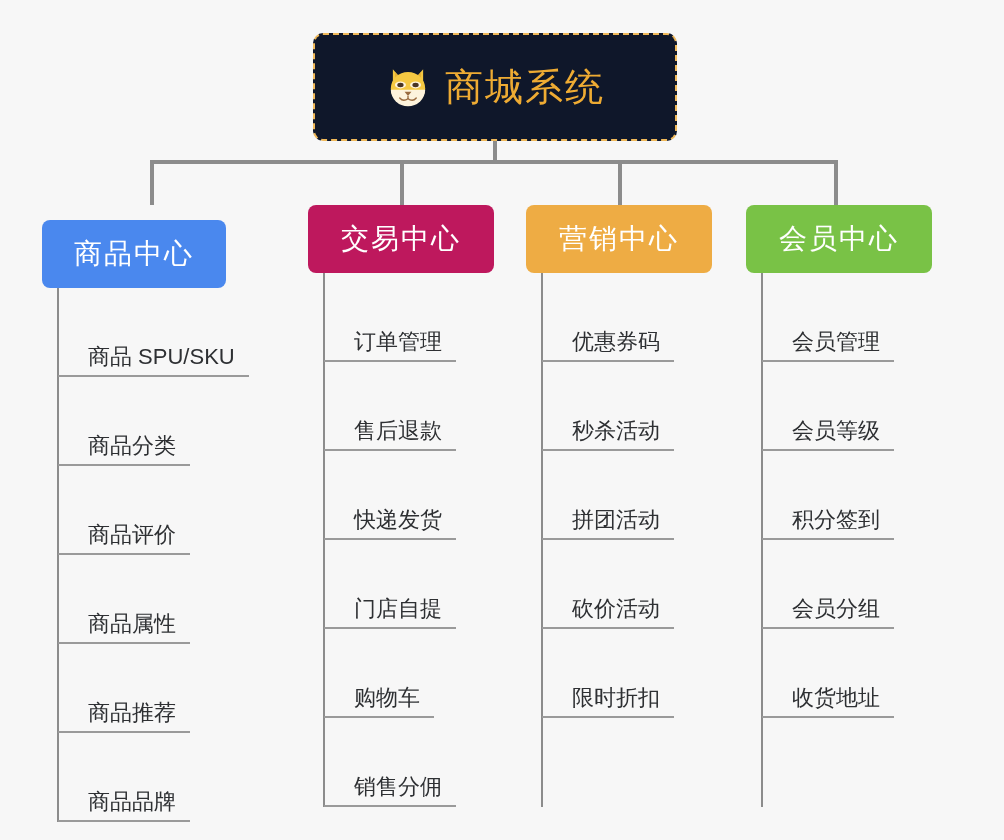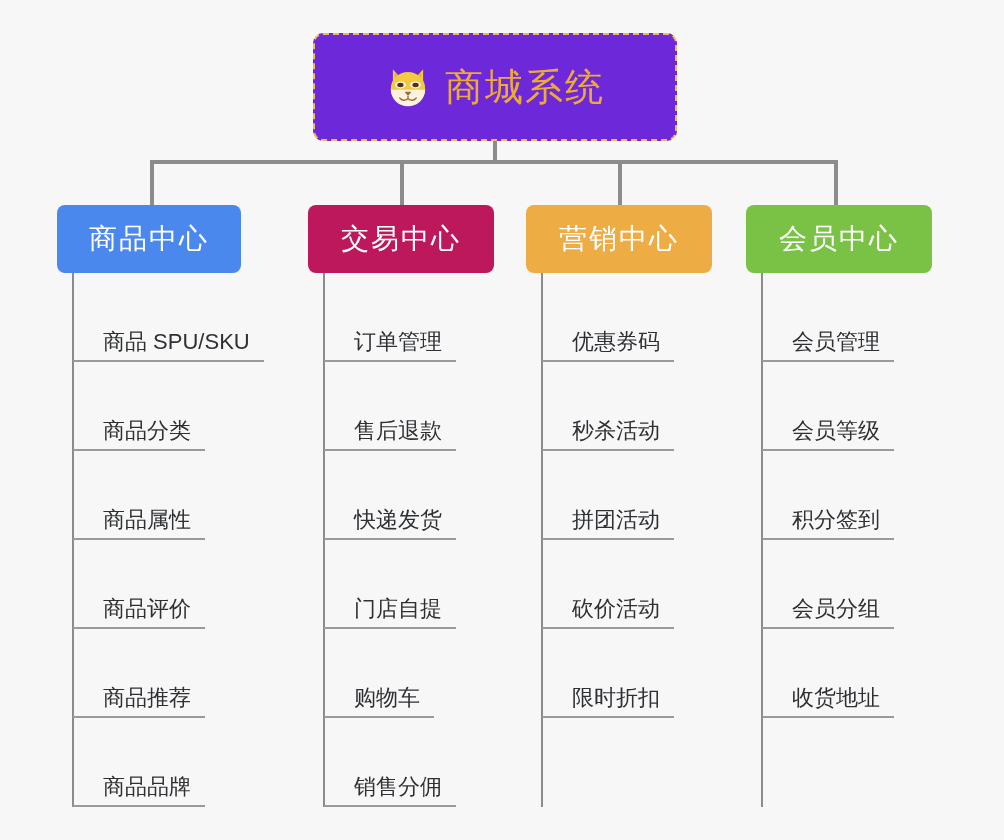--- a/index.html
+++ b/index.html
@@ -25,21 +25,21 @@
   }
 
   
   .root-node {
     position: absolute;
     left: 313px;
     top: 33px;
     width: 364px;
     height: 108px;
     box-sizing: border-box;
-    background: #6d28d9;
+    background: #0f172a;
     border: 2px dashed #f0b95a;
     border-radius: 10px;
     display: flex;
     align-items: center;
     justify-content: center;
     gap: 14px;
   }
   .root-title {
     font-size: 38px;
     color: #eeab33;
@@ -79,21 +79,21 @@
   .conn-drop.c0 { left: 150px; }
   .conn-drop.c1 { left: 400px; }
   .conn-drop.c2 { left: 618px; }
   .conn-drop.c3 { left: 834px; }
 
   
   .branch {
     position: absolute;
     top: 205px;
   }
-  .branch.b0 { left: 57px; }
+  .branch.b0 { left: 42px; margin-top: 15px; }
   .branch.b1 { left: 308px; }
   .branch.b2 { left: 526px; }
   .branch.b3 { left: 746px; }
 
   .branch-head {
     height: 68px;
     border-radius: 8px;
     display: flex;
     align-items: center;
     justify-content: center;
@@ -187,24 +187,24 @@
     </div>
     <div class="branch-trunk" style="height: 534px;"></div>
     <ul class="leaf-list">
       <li class="leaf-item">
           <span class="leaf-box"><span class="leaf-label">商品 SPU/SKU</span></span>
         </li>
       <li class="leaf-item">
           <span class="leaf-box"><span class="leaf-label">商品分类</span></span>
         </li>
       <li class="leaf-item">
+          <span class="leaf-box"><span class="leaf-label">商品评价</span></span>
+        </li>
+      <li class="leaf-item">
           <span class="leaf-box"><span class="leaf-label">商品属性</span></span>
-        </li>
-      <li class="leaf-item">
-          <span class="leaf-box"><span class="leaf-label">商品评价</span></span>
         </li>
       <li class="leaf-item">
           <span class="leaf-box"><span class="leaf-label">商品推荐</span></span>
         </li>
       <li class="leaf-item">
           <span class="leaf-box"><span class="leaf-label">商品品牌</span></span>
         </li>
     </ul>
   </div>
 

